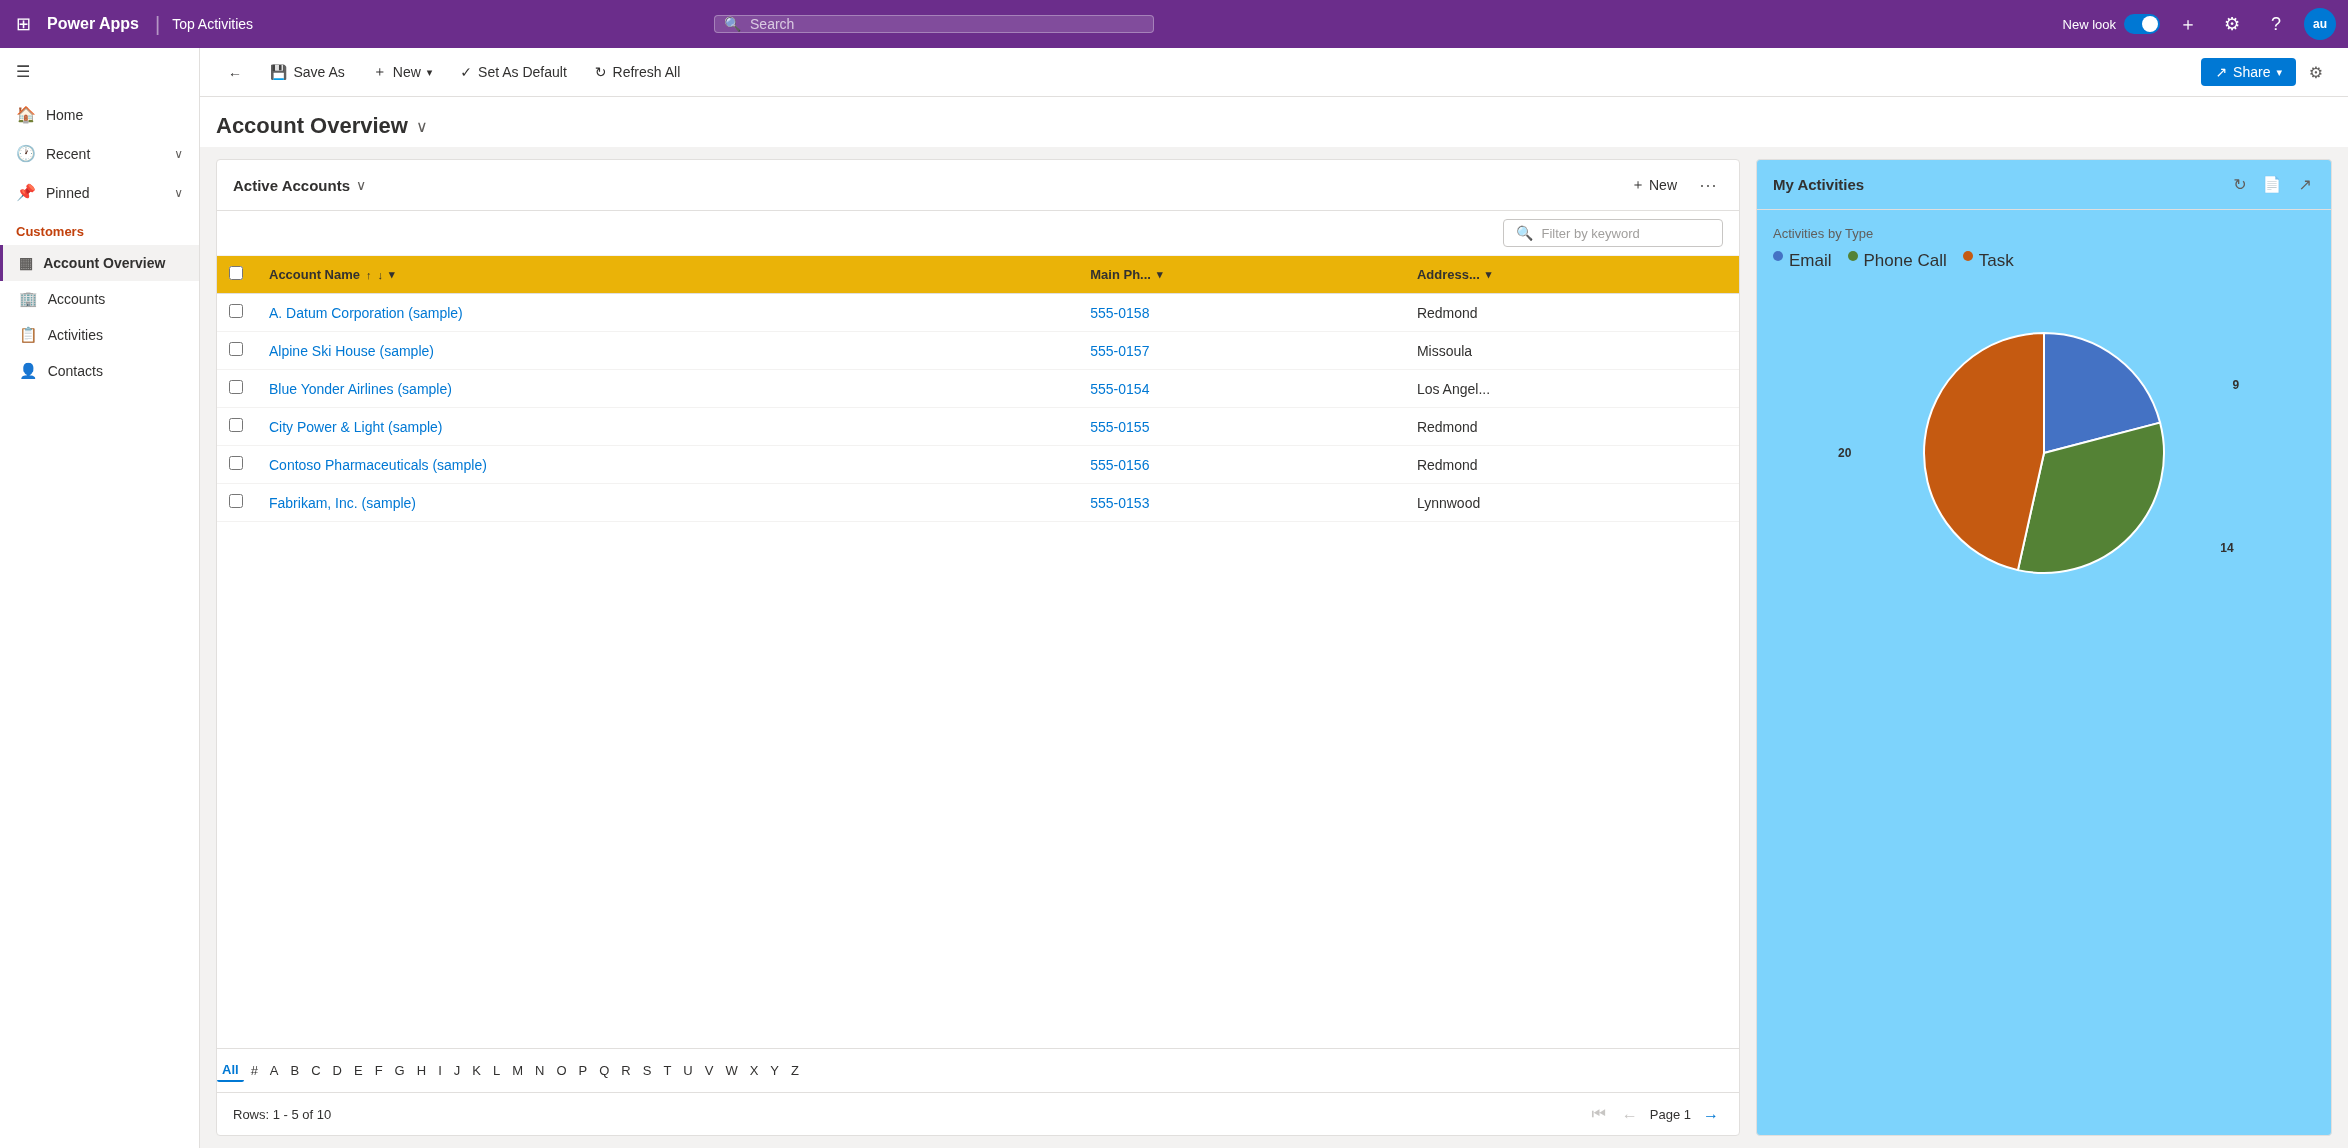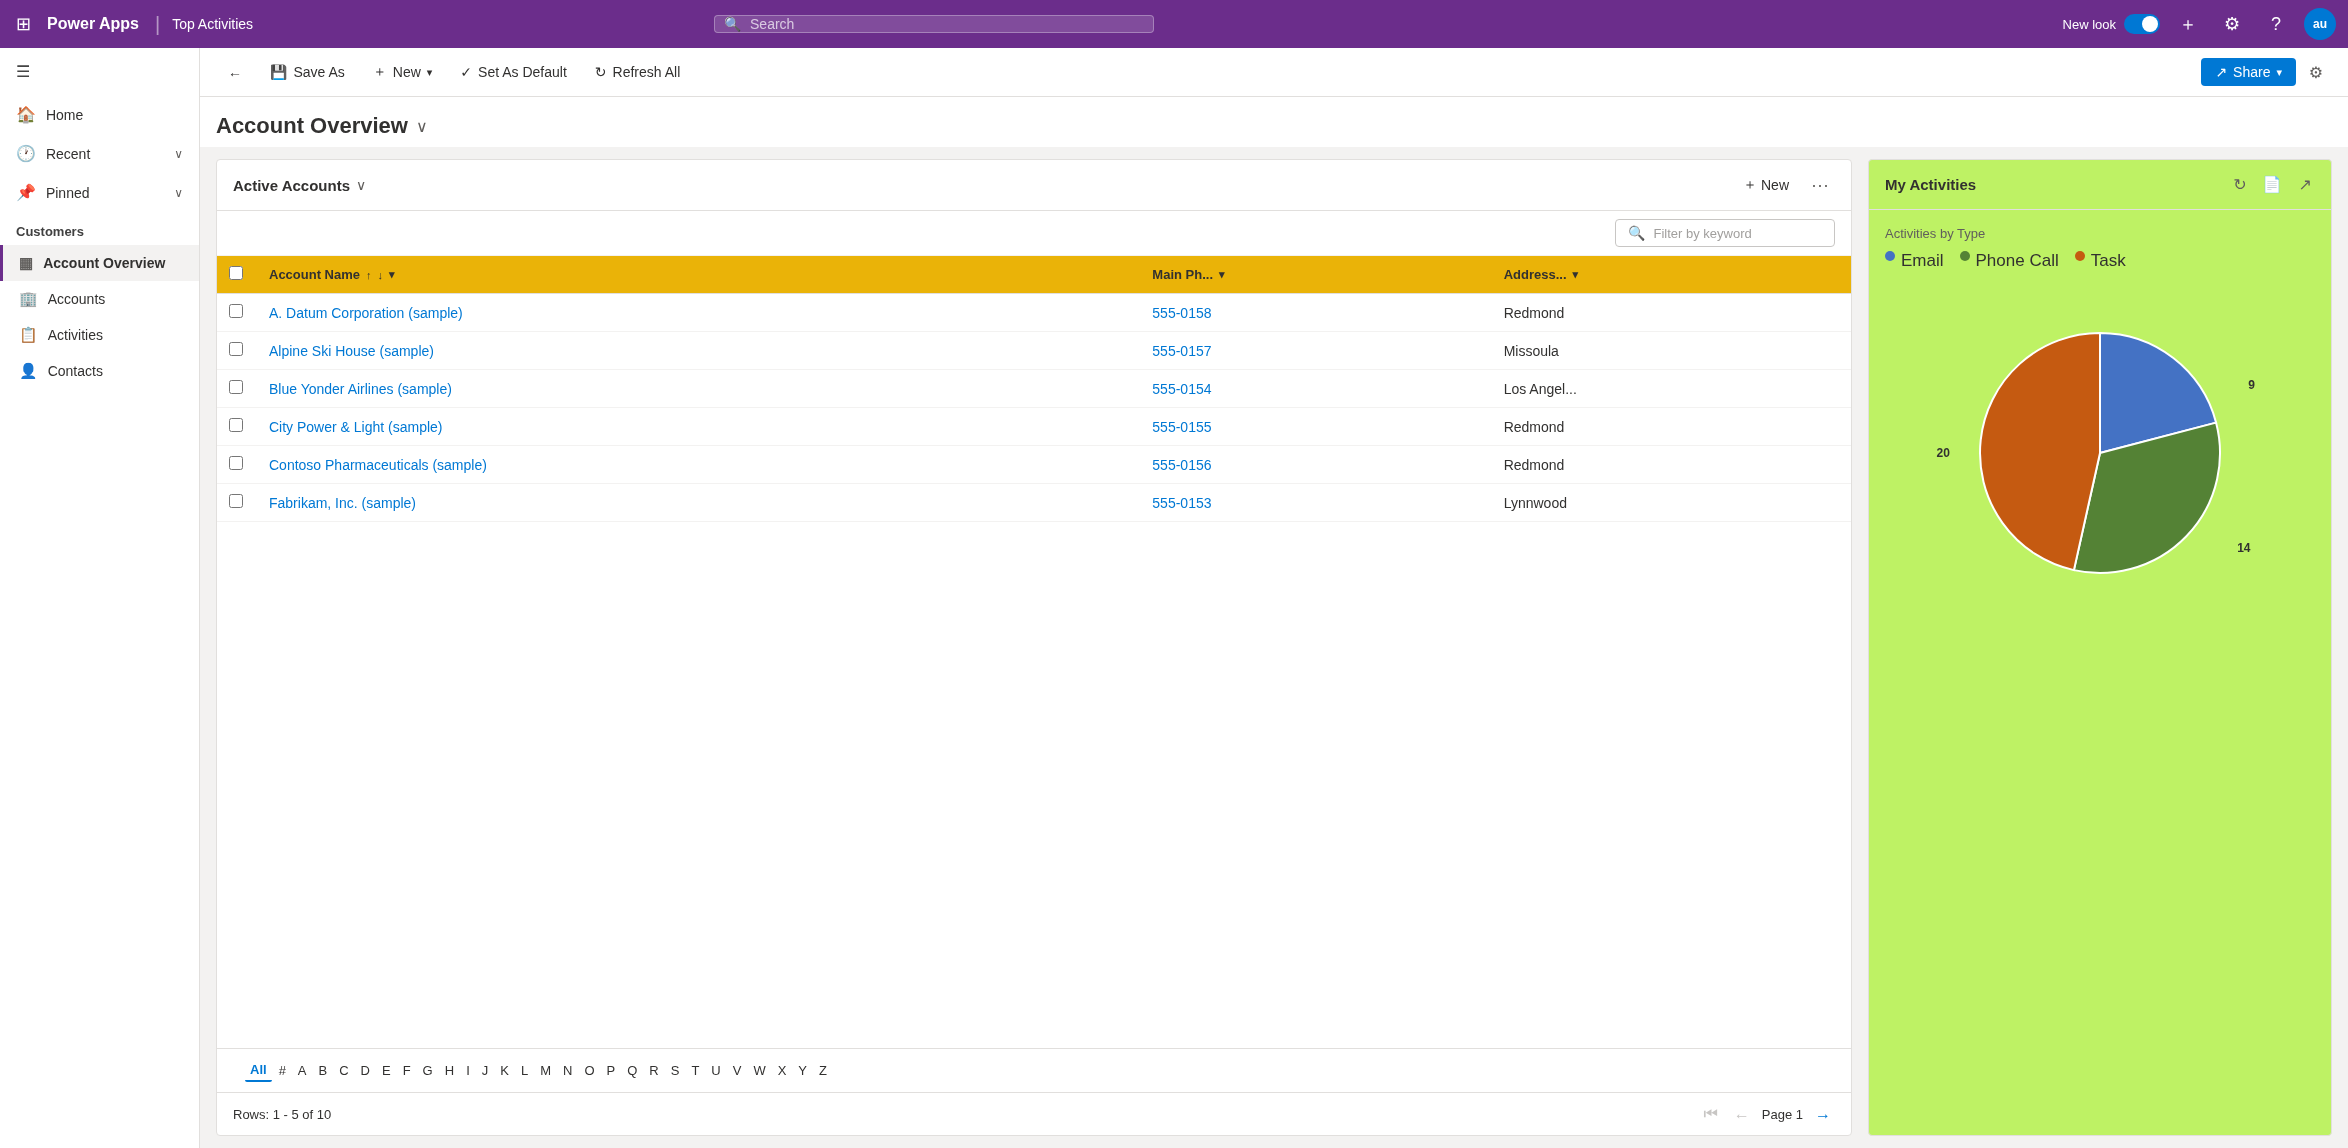--- a/index.html
+++ b/index.html
@@ -143,21 +143,21 @@
       color: #323130;
       font-size: 14px;
       border-radius: 0;
     }
     .sidebar-nav-item .item-icon { font-size: 16px; color: #605e5c; }
     .sidebar-nav-item .chevron { margin-left: auto; font-size: 12px; color: #605e5c; }
     .sidebar-section-title {
       padding: 12px 16px 6px;
       font-size: 13px;
       font-weight: 700;
-      color: #404040;
+      color: #c2410c;
     }
     .sidebar-sub-item {
       display: flex;
       align-items: center;
       gap: 10px;
       padding: 9px 16px 9px 16px;
       cursor: pointer;
       color: #323130;
       font-size: 14px;
       border-left: 3px solid transparent;
@@ -367,21 +367,21 @@
     input[type="checkbox"] {
       width: 14px;
       height: 14px;
       cursor: pointer;
     }
 
     
     .alphabet-nav {
       display: flex;
       align-items: center;
-      padding: 10px 28px;
+      padding: 10px 0;
       border-top: 1px solid #e1dfdd;
       gap: 2px;
       flex-wrap: nowrap;
     }
     .alpha-item {
       padding: 3px 5px;
       font-size: 13px;
       cursor: pointer;
       color: #323130;
       border-radius: 2px;
@@ -414,22 +414,22 @@
       color: #605e5c;
       font-size: 16px;
       padding: 2px 4px;
       border-radius: 3px;
     }
     .page-btn.disabled { color: #c8c6c4; cursor: default; }
     .page-btn.active-nav { color: #0078d4; }
 
     
     .activities-panel {
-      width: 464px;
-      background: #bef264;
+      width: 576px;
+      background: #7dd3fc;
       border: 1px solid #e1dfdd;
       border-radius: 4px;
       display: flex;
       flex-direction: column;
       overflow: hidden;
     }
     .activities-header {
       display: flex;
       align-items: center;
       justify-content: space-between;

